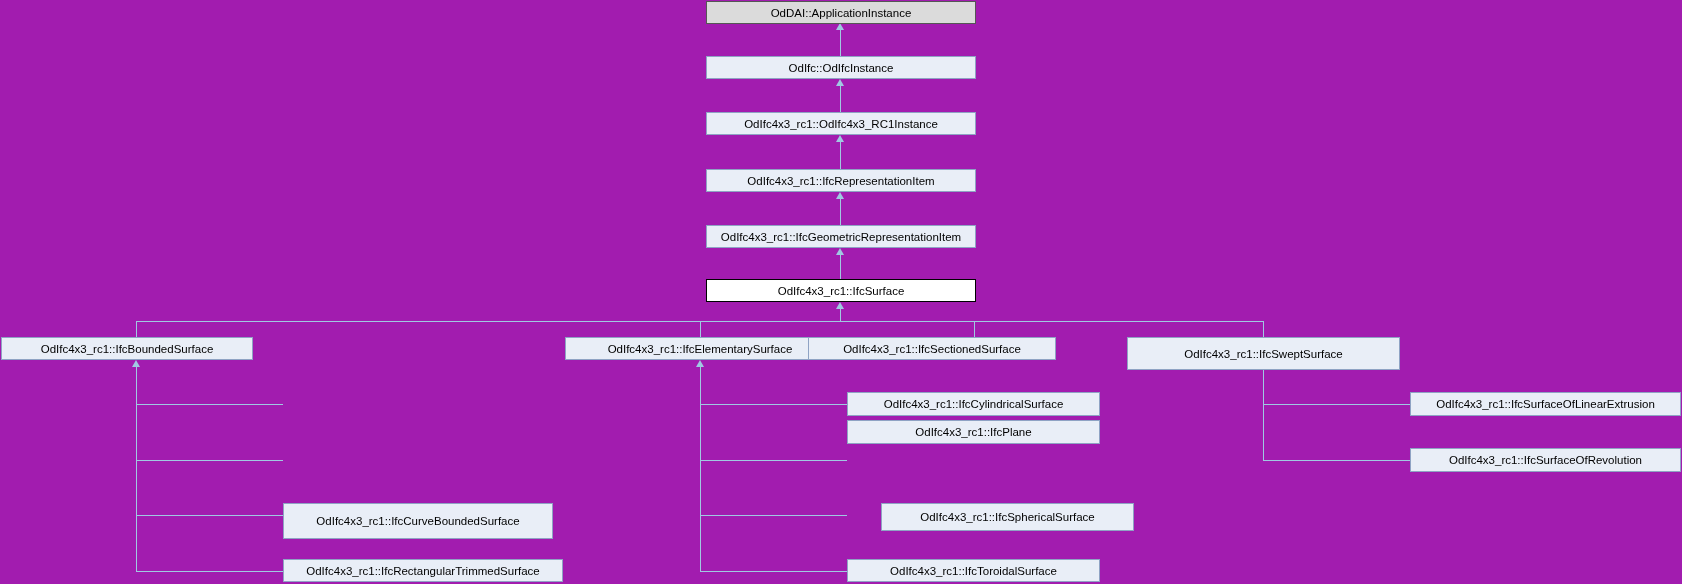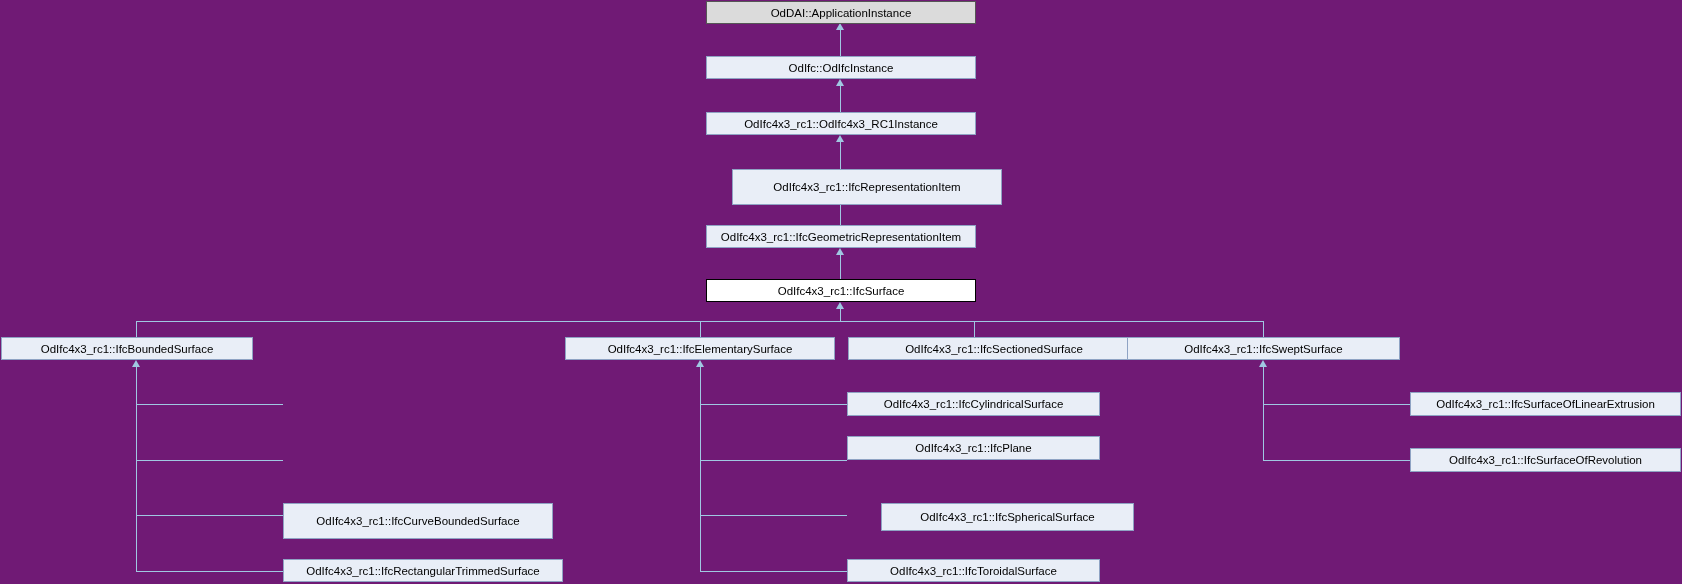--- a/index.html
+++ b/index.html
@@ -1,20 +1,20 @@
 <!DOCTYPE html>
 <html><head>
 <meta charset="utf-8">
 <style>
   html,body{margin:0;padding:0;background:#ffffff;}
   #canvas{
     position:relative;
     width:1682px;
     height:584px;
-    background:#701a75;
+    background:#a21caf;
     font-family:"Liberation Sans", sans-serif;
     overflow:hidden;
   }
   .node{
     position:absolute;
     box-sizing:border-box;
     background:#e9eef7;
     border:1px solid #8fa3c4;
     color:#000;
     font-size:11.5px;
@@ -91,33 +91,33 @@
   <div class="arrow" style="left:836px;top:192px"></div>
   <div class="arrow" style="left:836px;top:248px"></div>
   <div class="arrow" style="left:836px;top:302px"></div>
   <div class="arrow" style="left:132px;top:360px"></div>
   <div class="arrow" style="left:696px;top:360px"></div>
   <div class="arrow" style="left:1259px;top:360px"></div>
 
   <div class="node external" style="left:706px;top:1px;width:270px;height:23px">OdDAI::ApplicationInstance</div>
   <div class="node" style="left:706px;top:56px;width:270px;height:23px">OdIfc::OdIfcInstance</div>
   <div class="node" style="left:706px;top:112px;width:270px;height:23px">OdIfc4x3_rc1::OdIfc4x3_RC1Instance</div>
-  <div class="node" style="left:732px;top:169px;width:270px;height:36px">OdIfc4x3_rc1::IfcRepresentationItem</div>
+  <div class="node" style="left:706px;top:169px;width:270px;height:23px">OdIfc4x3_rc1::IfcRepresentationItem</div>
   <div class="node" style="left:706px;top:225px;width:270px;height:23px">OdIfc4x3_rc1::IfcGeometricRepresentationItem</div>
   <div class="node current" style="left:706px;top:279px;width:270px;height:23px">OdIfc4x3_rc1::IfcSurface</div>
 
   <div class="node" style="left:1px;top:337px;width:252px;height:23px">OdIfc4x3_rc1::IfcBoundedSurface</div>
   <div class="node" style="left:565px;top:337px;width:270px;height:23px">OdIfc4x3_rc1::IfcElementarySurface</div>
-  <div class="node" style="left:848px;top:337px;width:292px;height:23px">OdIfc4x3_rc1::IfcSectionedSurface</div>
-  <div class="node" style="left:1127px;top:337px;width:273px;height:23px">OdIfc4x3_rc1::IfcSweptSurface</div>
+  <div class="node" style="left:808px;top:337px;width:248px;height:23px">OdIfc4x3_rc1::IfcSectionedSurface</div>
+  <div class="node" style="left:1127px;top:337px;width:273px;height:33px">OdIfc4x3_rc1::IfcSweptSurface</div>
 
   <div class="node" style="left:847px;top:392px;width:253px;height:24px">OdIfc4x3_rc1::IfcCylindricalSurface</div>
   <div class="node" style="left:1410px;top:392px;width:271px;height:24px">OdIfc4x3_rc1::IfcSurfaceOfLinearExtrusion</div>
 
-  <div class="node" style="left:847px;top:436px;width:253px;height:24px">OdIfc4x3_rc1::IfcPlane</div>
+  <div class="node" style="left:847px;top:420px;width:253px;height:24px">OdIfc4x3_rc1::IfcPlane</div>
   <div class="node" style="left:1410px;top:448px;width:271px;height:24px">OdIfc4x3_rc1::IfcSurfaceOfRevolution</div>
 
   <div class="node" style="left:283px;top:503px;width:270px;height:36px">OdIfc4x3_rc1::IfcCurveBoundedSurface</div>
   <div class="node" style="left:881px;top:503px;width:253px;height:28px">OdIfc4x3_rc1::IfcSphericalSurface</div>
 
   <div class="node" style="left:283px;top:559px;width:280px;height:23px">OdIfc4x3_rc1::IfcRectangularTrimmedSurface</div>
   <div class="node" style="left:847px;top:559px;width:253px;height:23px">OdIfc4x3_rc1::IfcToroidalSurface</div>
 
 </div>
 

